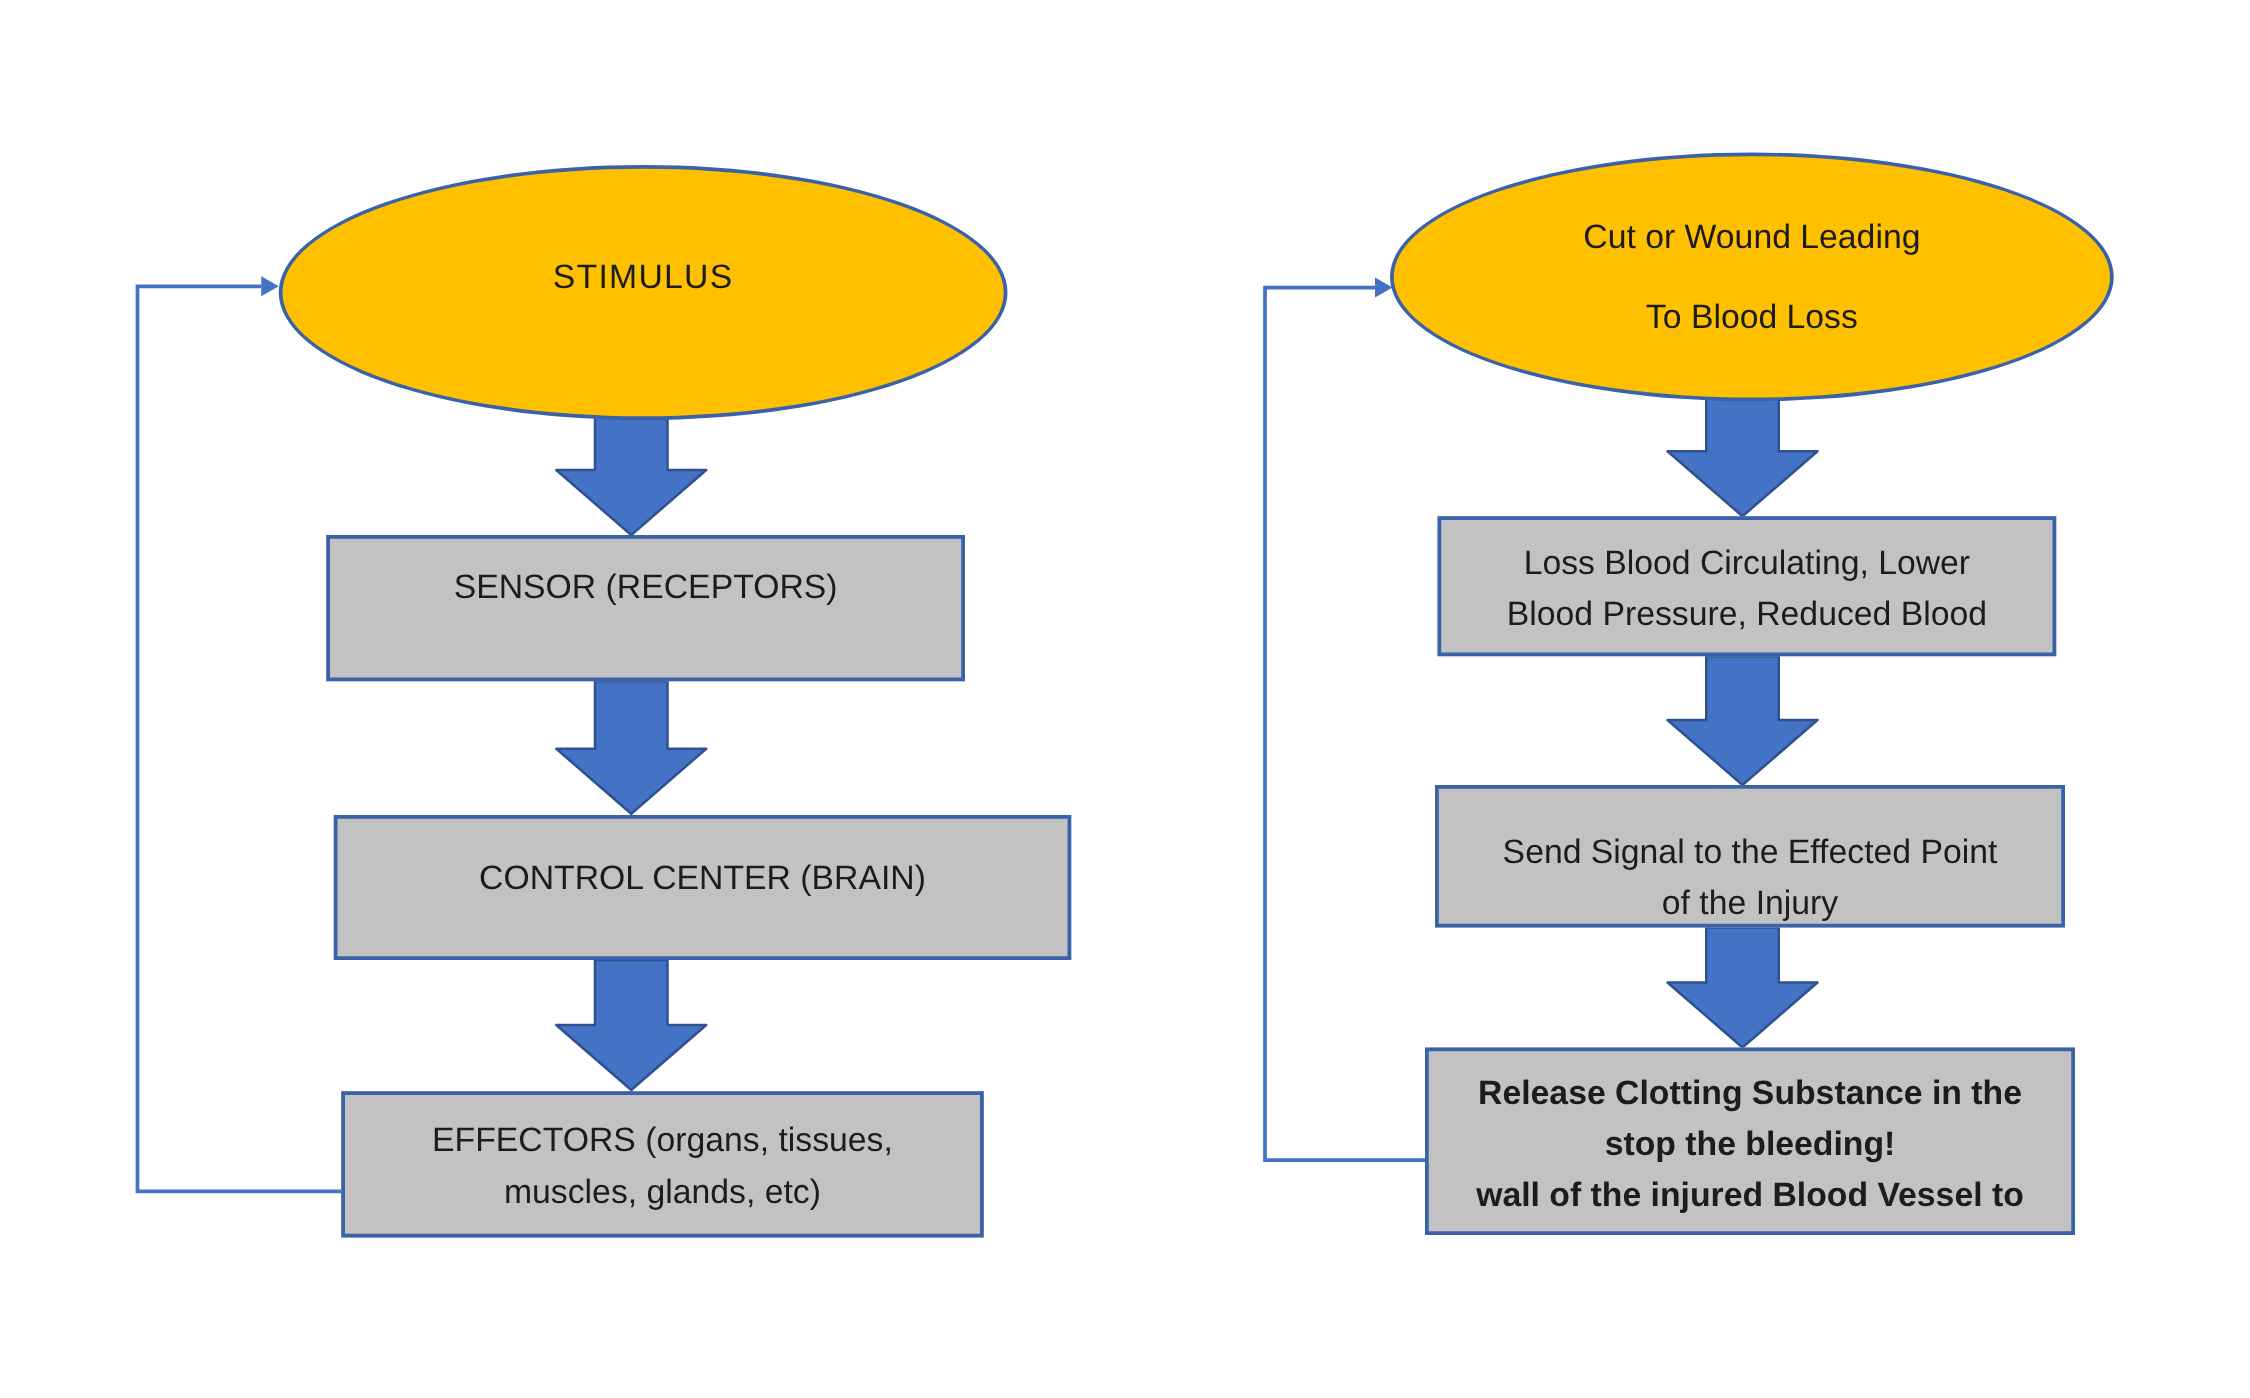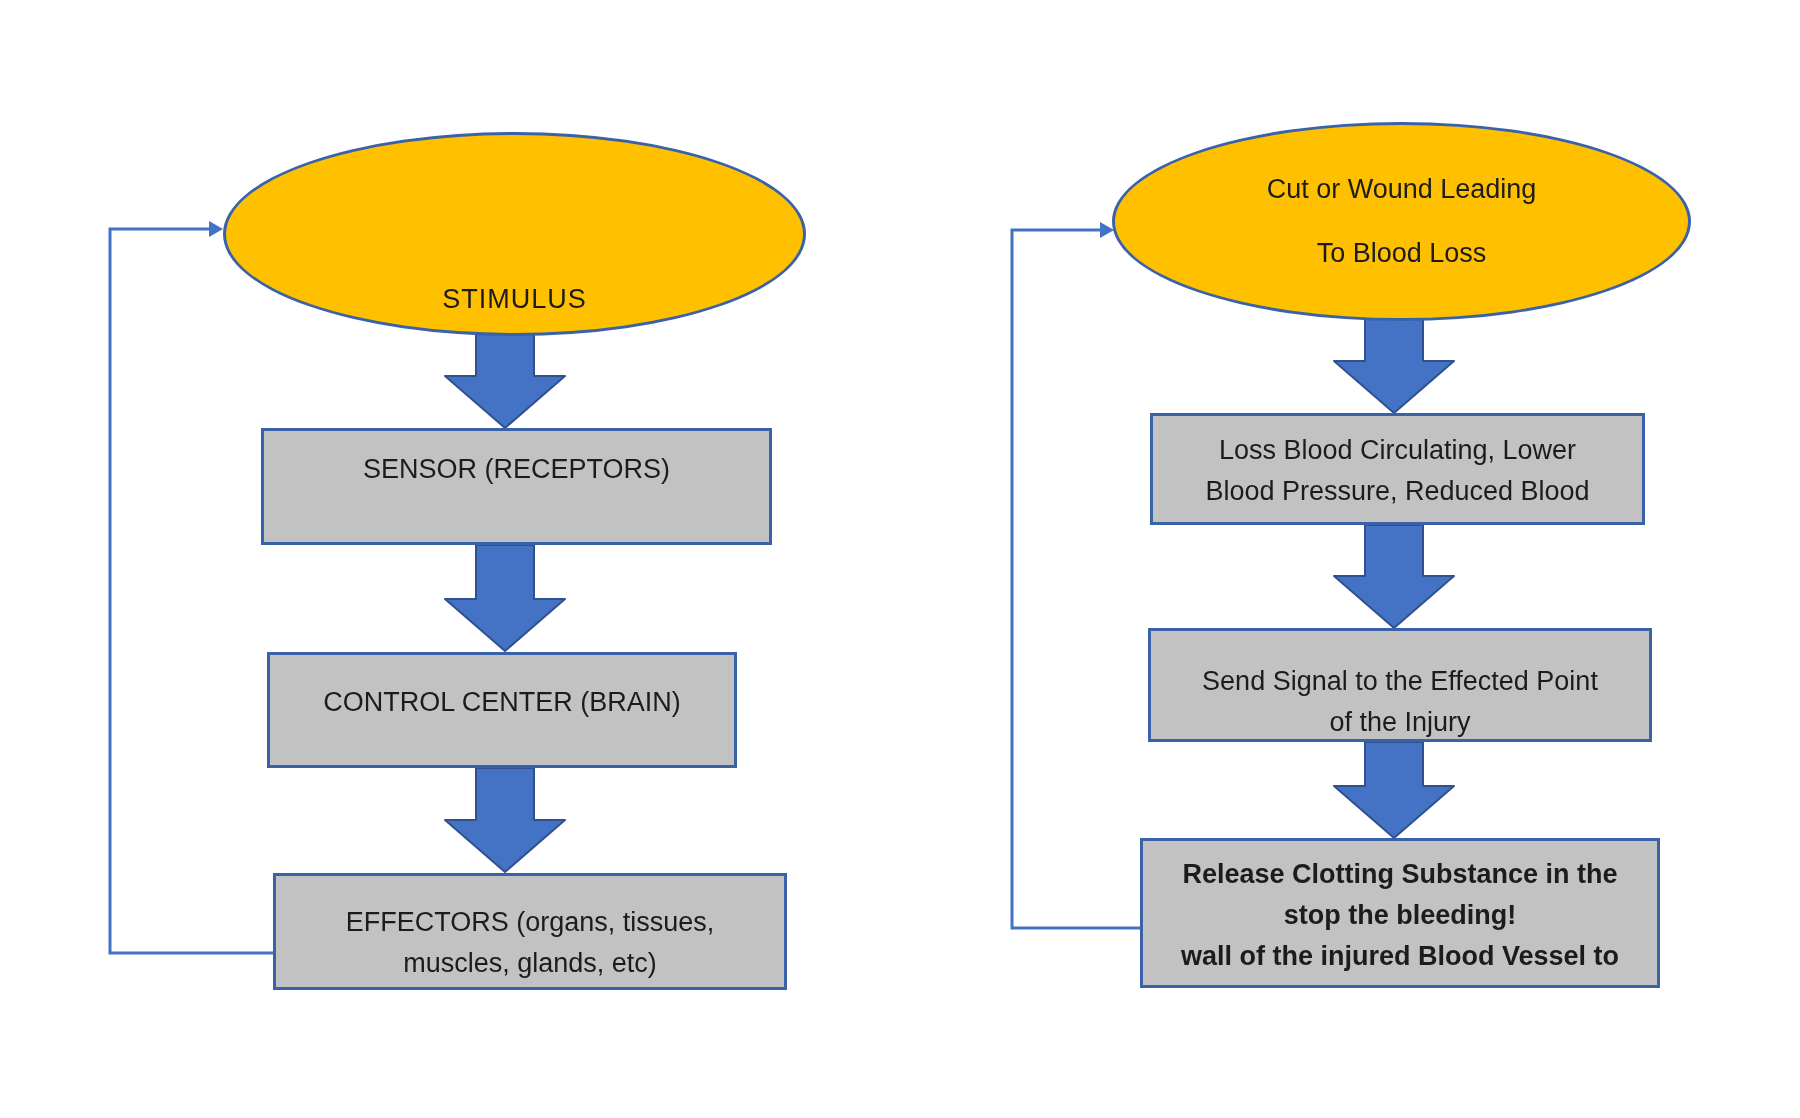--- a/index.html
+++ b/index.html
@@ -63,25 +63,25 @@
   .connector-svg path {
     fill: none;
     stroke: #4472c4;
     stroke-width: 3;
   }
   .connector-svg polygon {
     fill: #4472c4;
     stroke: none;
   }
   
-  .el-left      { left: 223px; top: 132px; width: 577px; height: 198px; justify-content: flex-end; }
+  .el-left      { left: 223px; top: 132px; width: 577px; height: 198px; }
   .el-left .line { transform: translateY(-13px); letter-spacing: 1px; }
   .bx-sensor    { left: 261px; top: 428px; width: 511px; height: 117px; padding-top: 18px; }
-  .bx-control   { left: 267px; top: 652px; width: 470px; height: 116px; padding-top: 27px; }
-  .bx-effectors { left: 273px; top: 873px; width: 514px; height: 117px; padding-top: 26px; }
+  .bx-control   { left: 267px; top: 652px; width: 590px; height: 116px; padding-top: 27px; }
+  .bx-effectors { left: 273px; top: 873px; width: 514px; height: 117px; padding-top: 16px; }
   
   .el-right     { left: 1112px; top: 122px; width: 573px; height: 193px; row-gap: 23px; }
   .bx-less      { left: 1150px; top: 413px; width: 495px; height: 112px; padding-top: 14px; }
   .bx-send      { left: 1148px; top: 628px; width: 504px; height: 114px; padding-top: 30px; }
   .bx-release   { left: 1140px; top: 838px; width: 520px; height: 150px; padding-top: 13px; font-weight: bold; }
 </style>
 </head>
 <body>
 
 <div class="canvas">

